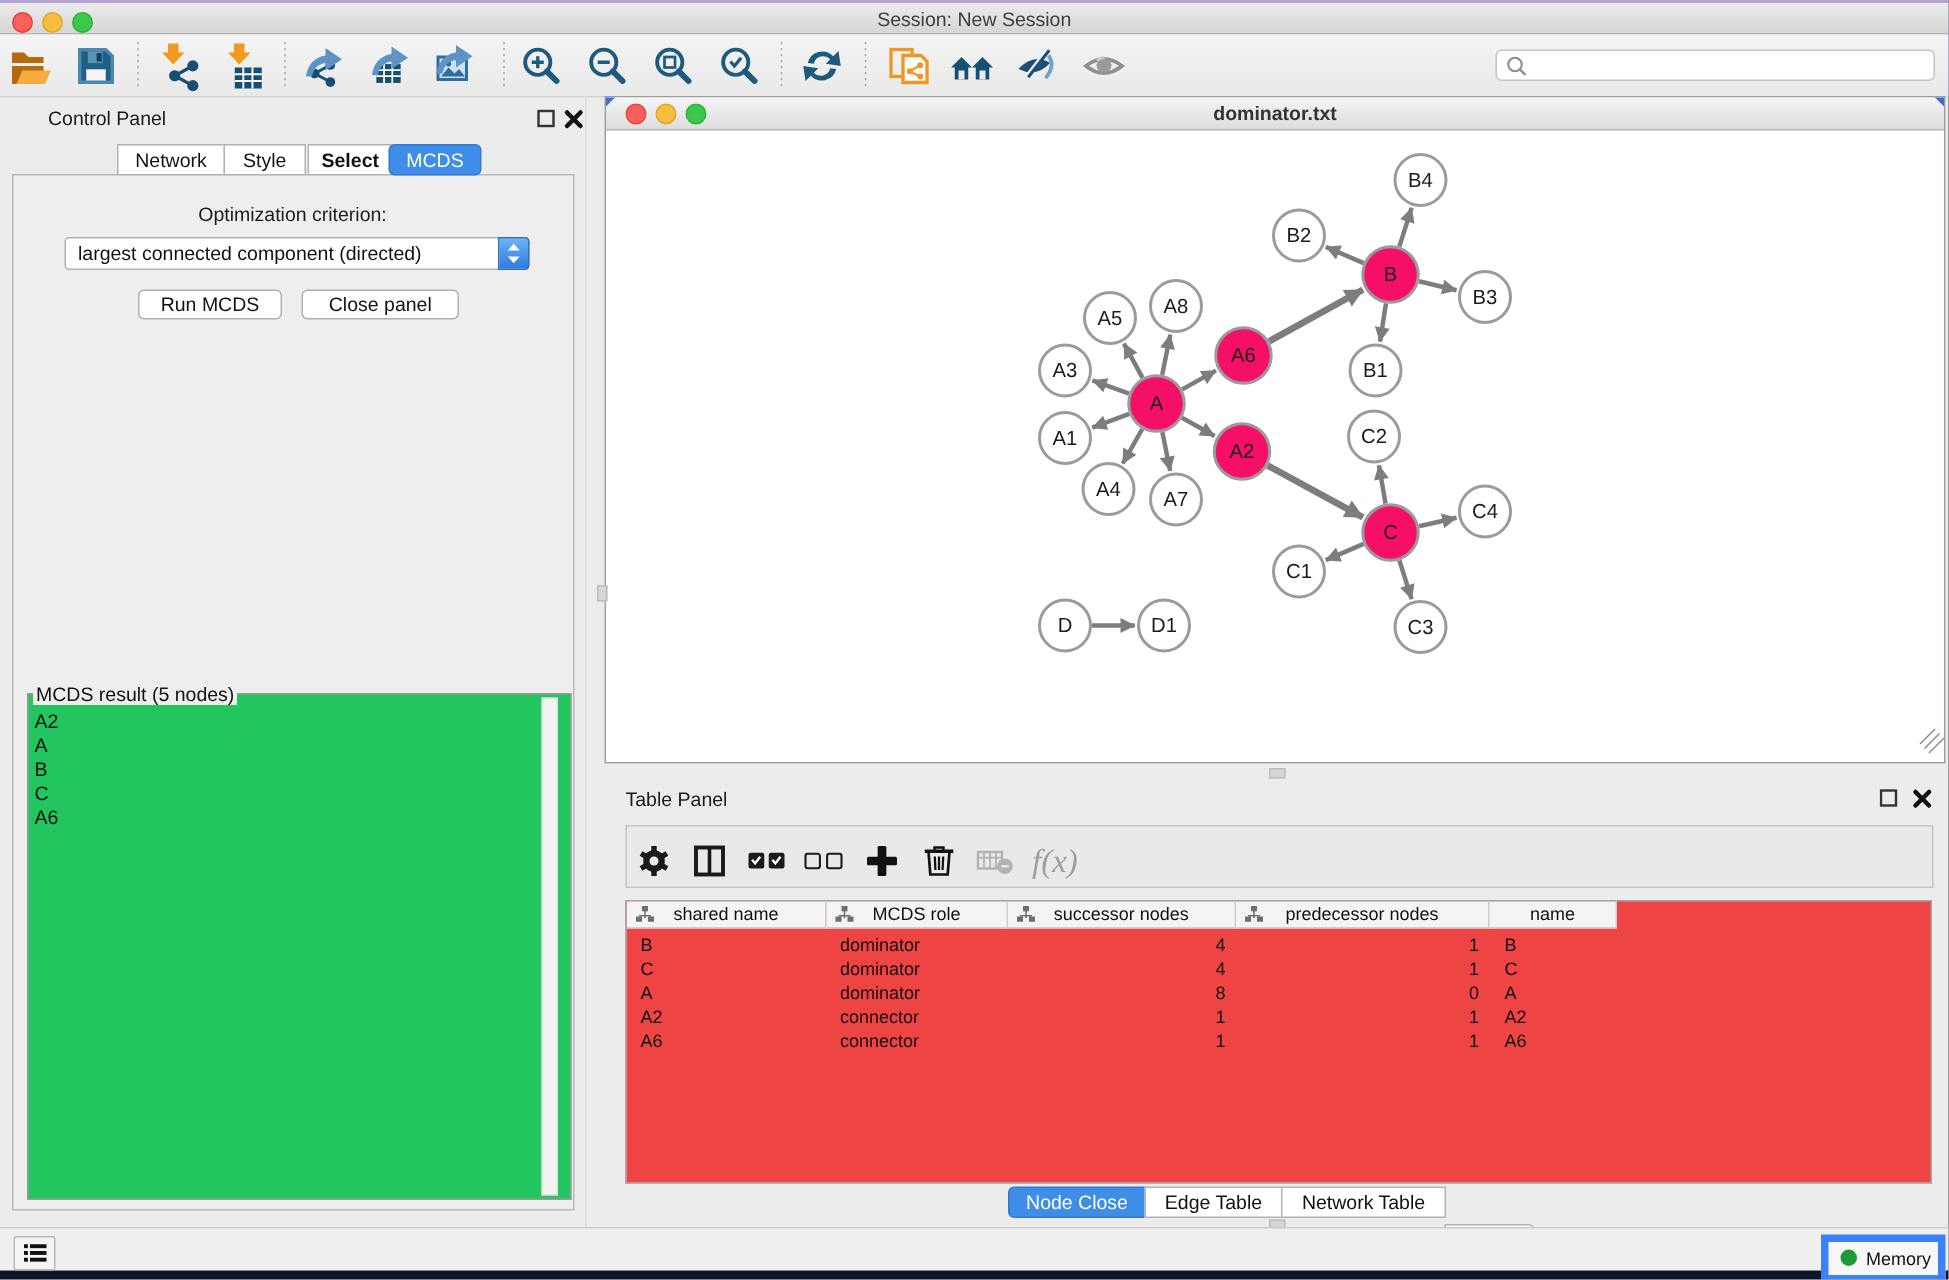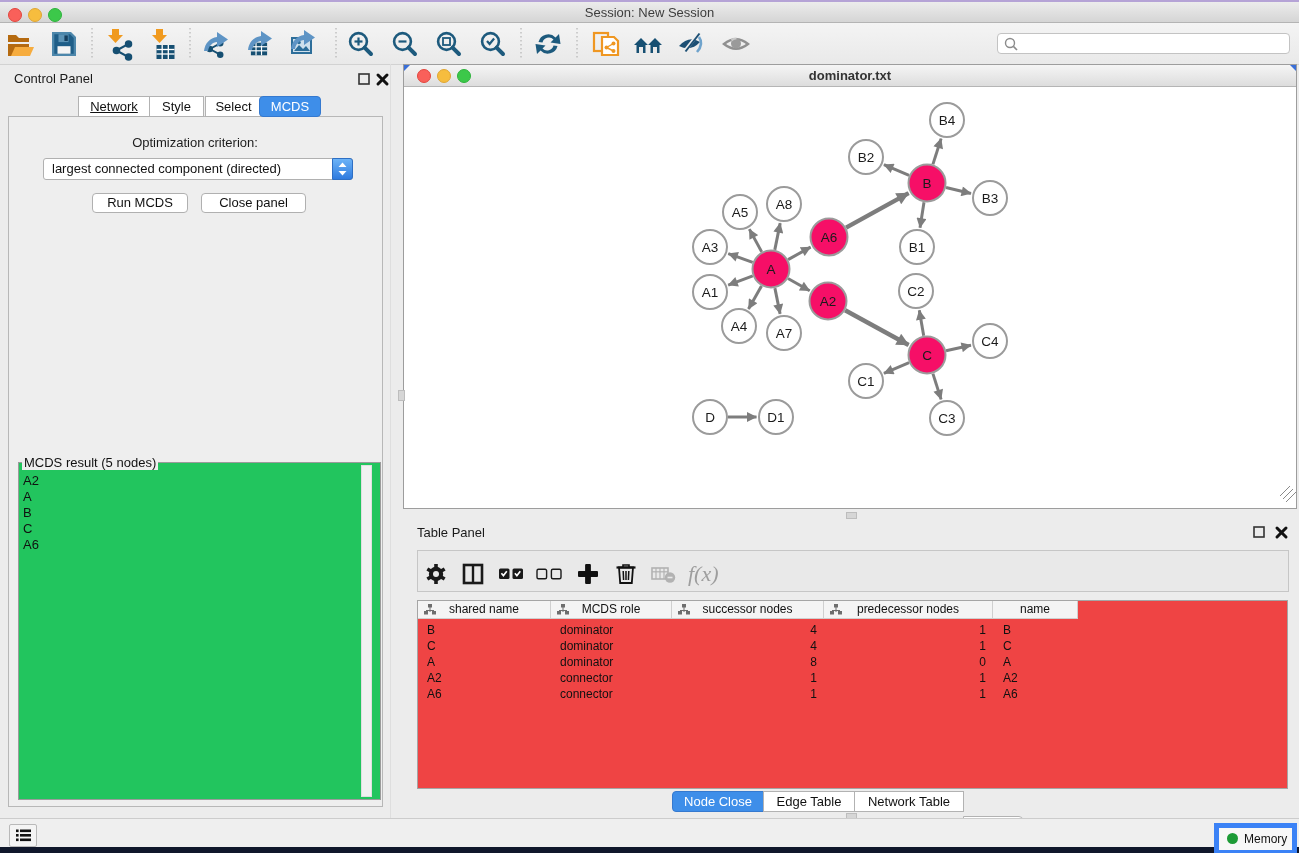--- a/index.html
+++ b/index.html
@@ -11,21 +11,21 @@
 #titlebar{position:absolute;left:0;top:2px;width:1299px;height:20px;
   background:linear-gradient(#ececec,#d5d5d5);border-bottom:1px solid #b4b4b4;}
 #titlebar .title{position:absolute;left:0;right:0;top:3px;text-align:center;
   font-size:13px;color:#3d3d3d;}
 .tl{position:absolute;width:12px;height:12px;border-radius:50%;top:6px;}
 #toolbar{position:absolute;left:0;top:23px;width:1299px;height:41px;
   background:linear-gradient(#f4f4f4,#e9e9e9);border-bottom:1px solid #d2d2d2;}
 #searchbox{position:absolute;left:997px;top:10px;width:291px;height:19px;background:#fff;
   border:1px solid #c3c3c3;border-radius:4px;}
 
-#cp-title{position:absolute;left:14px;top:71px;font-size:13px;color:#1a1a1a;}
+#cp-title{position:absolute;left:32px;top:71px;font-size:13px;color:#1a1a1a;}
 .ptab{position:absolute;top:96px;height:19px;background:#fff;border:1px solid #b2b2b2;
   font-size:13px;color:#111;text-align:center;line-height:19px;}
 #cp-pane{position:absolute;left:8px;top:116px;width:373px;height:689px;
   background:#eeeeee;border:1px solid #b7b7b7;}
 
 #gwin{position:absolute;left:403px;top:64px;width:892px;height:443px;
   background:#ffffff;border:1px solid #9d9d9d;}
 #gtitle{position:absolute;left:0;top:0;width:100%;height:21px;
   background:linear-gradient(#f5f5f5,#dddddd);border-bottom:1px solid #b5b5b5;}
 #gtitle .t{position:absolute;left:0;right:0;top:3px;text-align:center;font-size:13px;color:#222;}
@@ -200,23 +200,23 @@
 <div class="abs" style="left:390px;top:64px;width:1px;height:754px;background:#dedede;"></div>
 <div id="cp-title">Control Panel</div>
 <svg class="abs" style="left:358px;top:72px" width="32" height="15" viewBox="0 0 32 15">
   <rect x="1" y="2" width="10" height="10" fill="none" stroke="#333" stroke-width="1.6"></rect>
   <g stroke="#111" stroke-width="3" stroke-linecap="round">
         <line x1="20" y1="3" x2="29" y2="12"></line>
         <line x1="29" y1="3" x2="20" y2="12"></line>
       </g>
 </svg>
 <div id="cp-pane"></div>
-<div class="ptab" style="left:78px;width:70px;text-decoration:underline;">Network</div>
+<div class="ptab" style="left:78px;width:70px;">Network</div>
 <div class="ptab" style="left:149px;width:53px;">Style</div>
-<div class="ptab" style="left:205px;width:55px;">Select</div>
+<div class="ptab" style="left:205px;width:55px;font-weight:bold;">Select</div>
 <div class="ptab" style="left:259px;width:60px;background:#3e8ee9;border-color:#3579cf;color:#fff;border-radius:4px;">MCDS</div>
 <div class="abs" id="dropdown" style="left:43px;top:158px;width:308px;height:20px;background:#fff;border:1px solid #b0b0b0;border-radius:3px;">
   <div class="abs" style="left:8px;top:2px;font-size:13px;color:#111;">largest connected component (directed)</div>
   <div class="abs" style="right:-1px;top:-1px;width:19px;height:20px;border-radius:0 3px 3px 0;background:linear-gradient(#6cb3f7,#2f7bdf);border:1px solid #2e6fc4;">
     <svg width="19" height="20" viewBox="0 0 19 20">
           <path d="M9.5,3.5 l4,4.5 h-8 z M9.5,16.5 l4,-4.5 h-8 z" fill="#fff"></path>
         </svg>
   </div>
 </div>
 <div class="abs" style="left:8px;top:135px;width:374px;text-align:center;font-size:13px;color:#1c1c1c;">Optimization criterion:</div>

